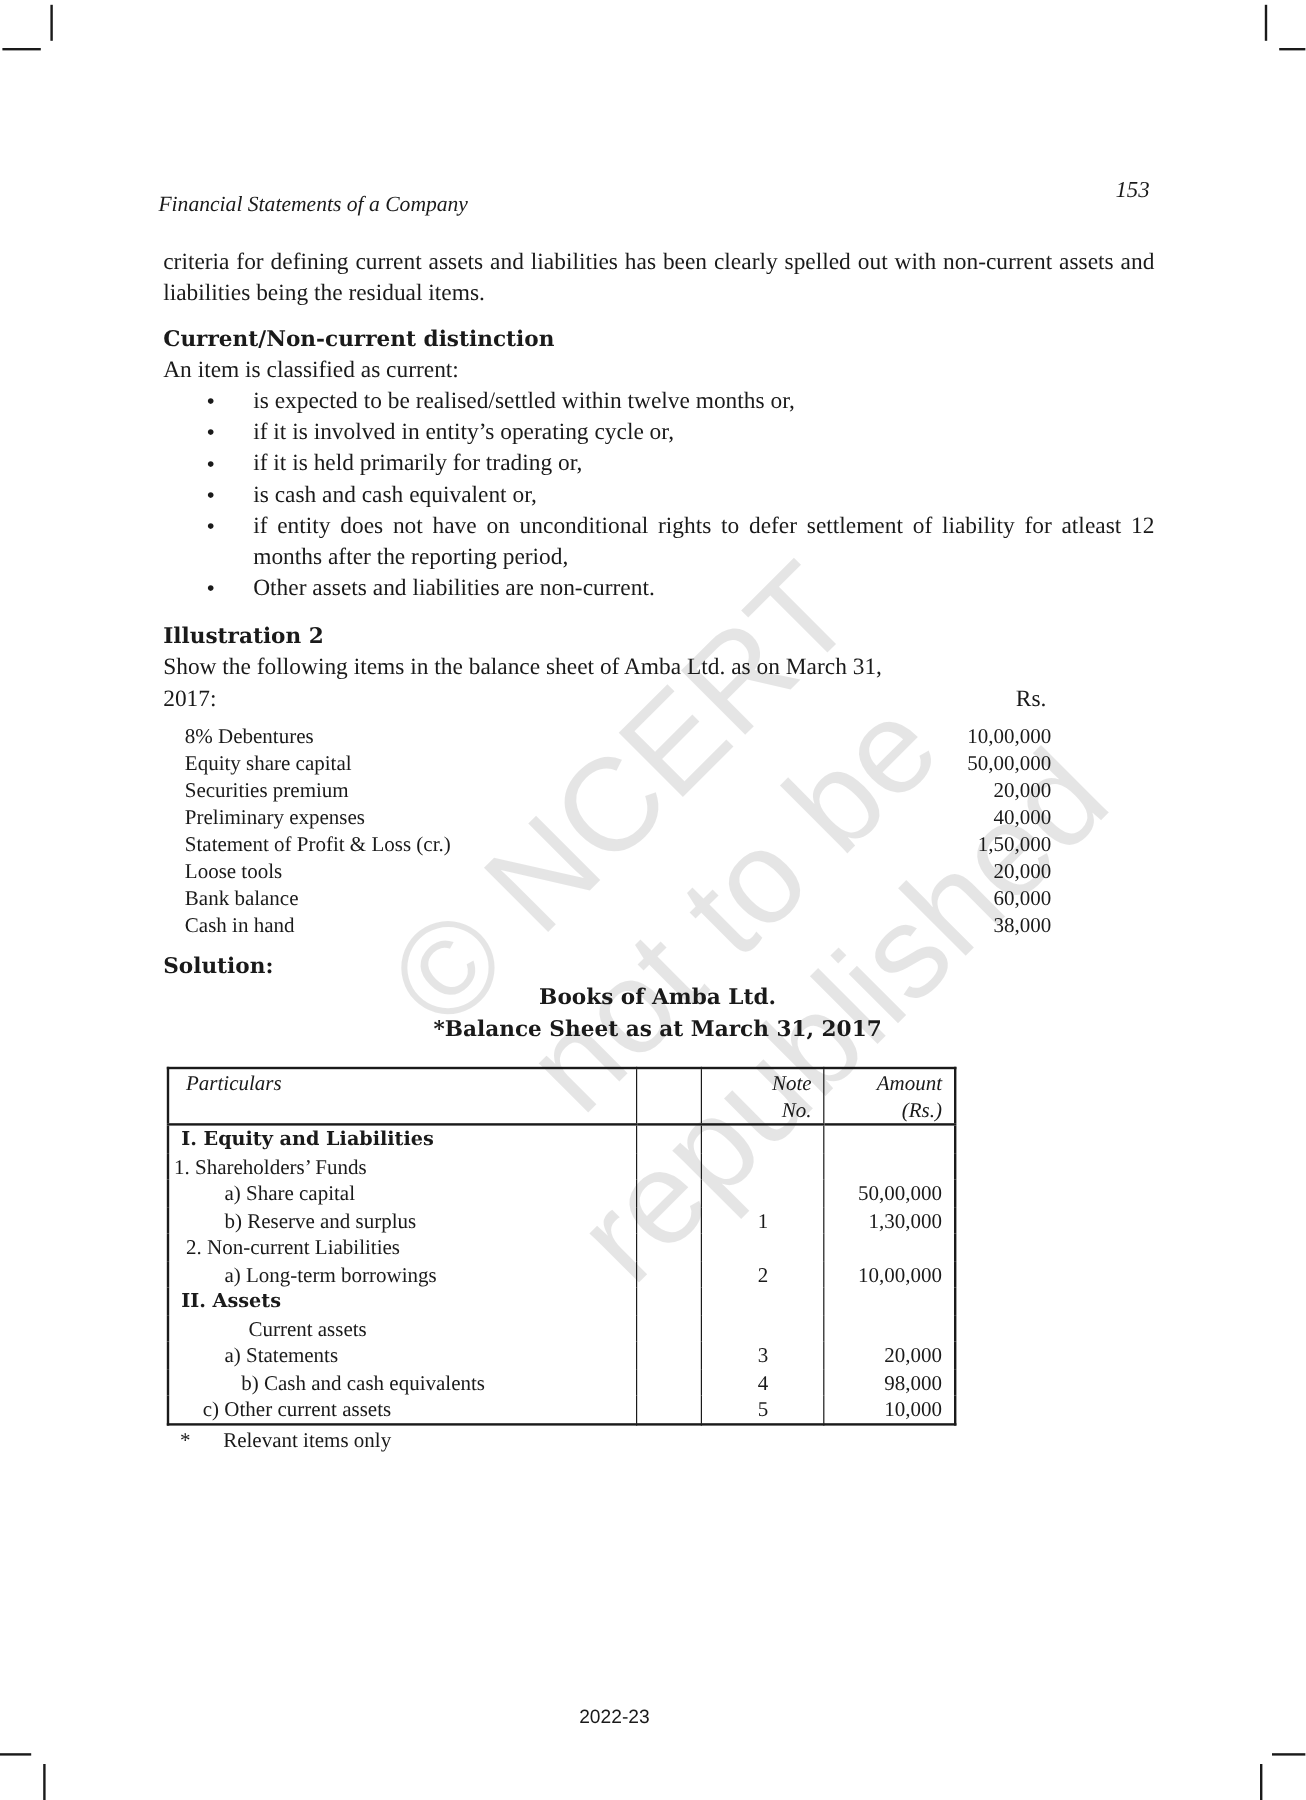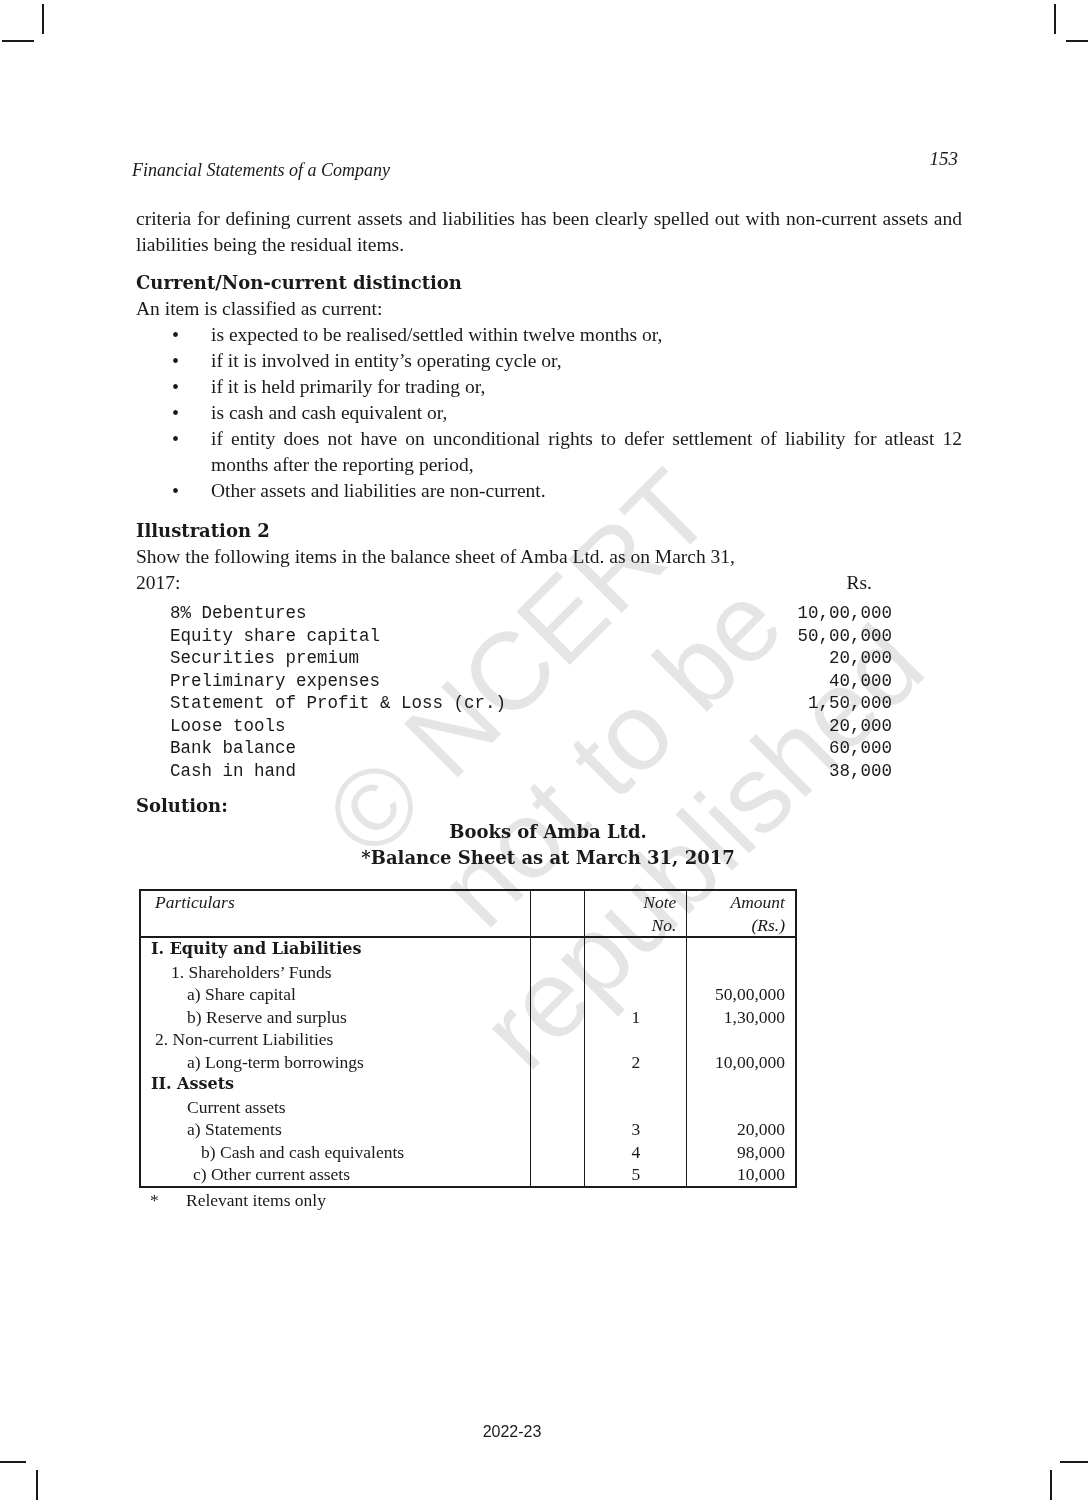--- a/index.html
+++ b/index.html
@@ -16,21 +16,21 @@
     .header-right {
       position: absolute; left: 920px; top: 148px; width: 38px; text-align: right;
       font-style: italic; font-size: 19px; font-family: "Liberation Serif", serif;
     }
     .content { position: absolute; left: 136px; top: 206px; width: 826px; font-size: 19.5px; line-height: 26px; font-family: "Liberation Serif", serif; }
     .para { margin: 0; text-align: justify; }
     .heading { font-family: "DejaVu Serif", serif; font-weight: bold; font-size: 18px; margin: 12px 0 0 0; line-height: 26px; }
     ul.bullets { list-style: none; margin: 0; padding: 0 0 0 36px; }
     ul.bullets li { position: relative; padding-left: 39px; text-align: justify; }
     ul.bullets li::before { content: "\2022"; position: absolute; left: 0; top: 0; font-size: 20px; }
-    .items { position: absolute; left: 154px; top: 602px; width: 722px; font-size: 17.5px; line-height: 22.5px; font-family: Liberation Mono, monospace; margin-left: 16px; }
+    .items { position: absolute; left: 154px; top: 602px; width: 722px; font-size: 17.5px; line-height: 22.5px; font-family: Liberation Serif, serif; }
     .items .row { display: flex; justify-content: space-between; }
     .solution { position: absolute; left: 136px; top: 795px; font-family: "DejaVu Serif", serif; font-weight: bold; font-size: 18px; }
     .bs-title { position: absolute; left: 300px; width: 496px; text-align: center; font-family: "DejaVu Serif", serif; font-weight: bold; font-size: 18px; }
     table.bs {
       position: absolute; left: 139px; top: 889px; width: 658px;
       border-collapse: collapse; border: 2px solid #1a1a1a;
       font-family: "Liberation Serif", serif; font-size: 17.5px; line-height: 22.5px;
     }
     table.bs td { padding: 0 10px; vertical-align: top; border-left: 1.5px solid #1a1a1a; }
     table.bs td:first-child { border-left: none; }
@@ -141,21 +141,21 @@
     </tr>
   </thead>
   <tbody>
     <tr>
         <td class="b">I. Equity and Liabilities</td>
         <td></td>
         <td class="col-note"></td>
         <td class="col-amt"></td>
       </tr>
     <tr>
-        <td class="i1" style="padding-left:30px;margin-left:48px;">1.  Shareholders’ Funds</td>
+        <td class="i1" style="padding-left:4px;margin-left:48px;">1.  Shareholders’ Funds</td>
         <td></td>
         <td class="col-note"></td>
         <td class="col-amt"></td>
       </tr>
     <tr>
         <td class="i2" style="padding-left:46px;">a)  Share capital</td>
         <td></td>
         <td class="col-note"></td>
         <td class="col-amt">50,00,000</td>
       </tr>
@@ -177,39 +177,39 @@
         <td class="col-note" style="text-align:center;">2</td>
         <td class="col-amt">10,00,000</td>
       </tr>
     <tr>
         <td class="b">II. Assets</td>
         <td></td>
         <td class="col-note"></td>
         <td class="col-amt"></td>
       </tr>
     <tr>
-        <td style="padding-left:46px;">Current assets</td>
+        <td style="padding-left:66px;">Current assets</td>
         <td></td>
         <td class="col-note"></td>
         <td class="col-amt"></td>
       </tr>
     <tr>
         <td style="padding-left:46px;">a)  Statements</td>
         <td></td>
         <td class="col-note" style="text-align:center;">3</td>
         <td class="col-amt">20,000</td>
       </tr>
     <tr>
         <td style="padding-left:60px;margin-left:24px;">b)  Cash and cash equivalents</td>
         <td></td>
         <td class="col-note" style="text-align:center;">4</td>
         <td class="col-amt">98,000</td>
       </tr>
     <tr>
-        <td style="padding-left:52px;">c)  Other current assets</td>
+        <td style="padding-left:28px;">c)  Other current assets</td>
         <td></td>
         <td class="col-note" style="text-align:center;">5</td>
         <td class="col-amt">10,000</td>
       </tr>
   </tbody>
 </table>
 
 <div class="footnote">
   <span class="star">*</span><span>Relevant items only</span>
 </div>

